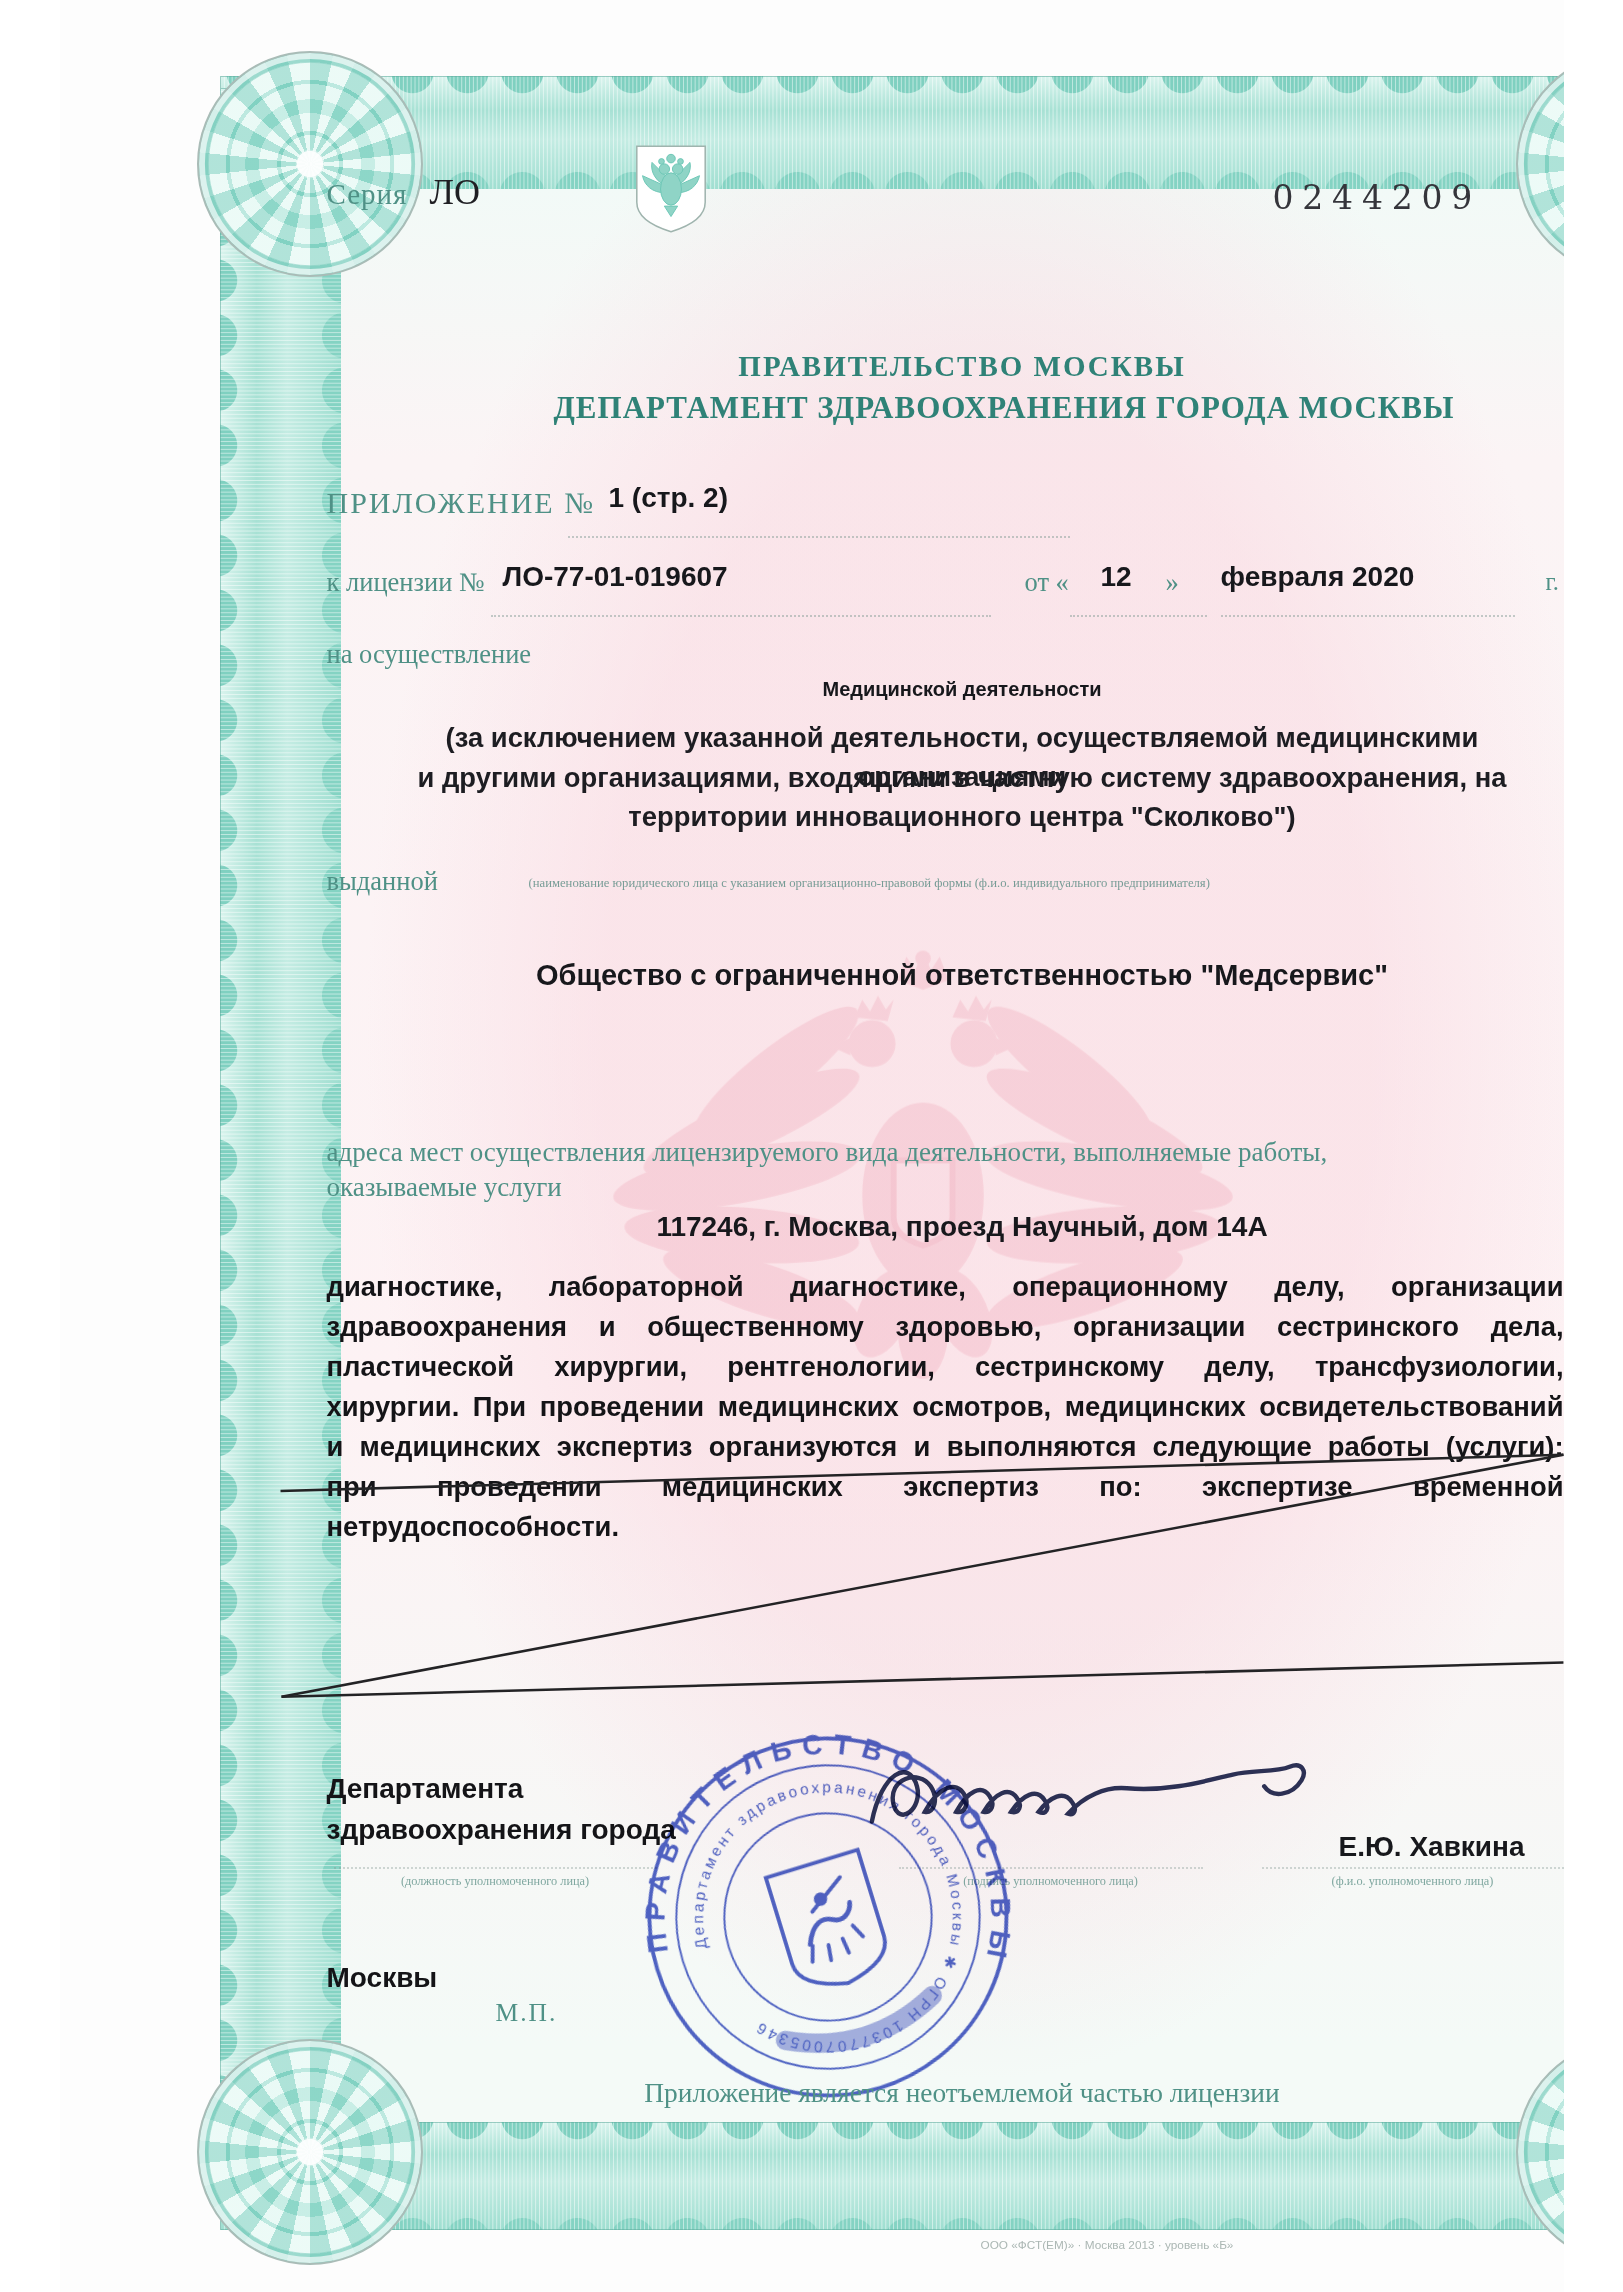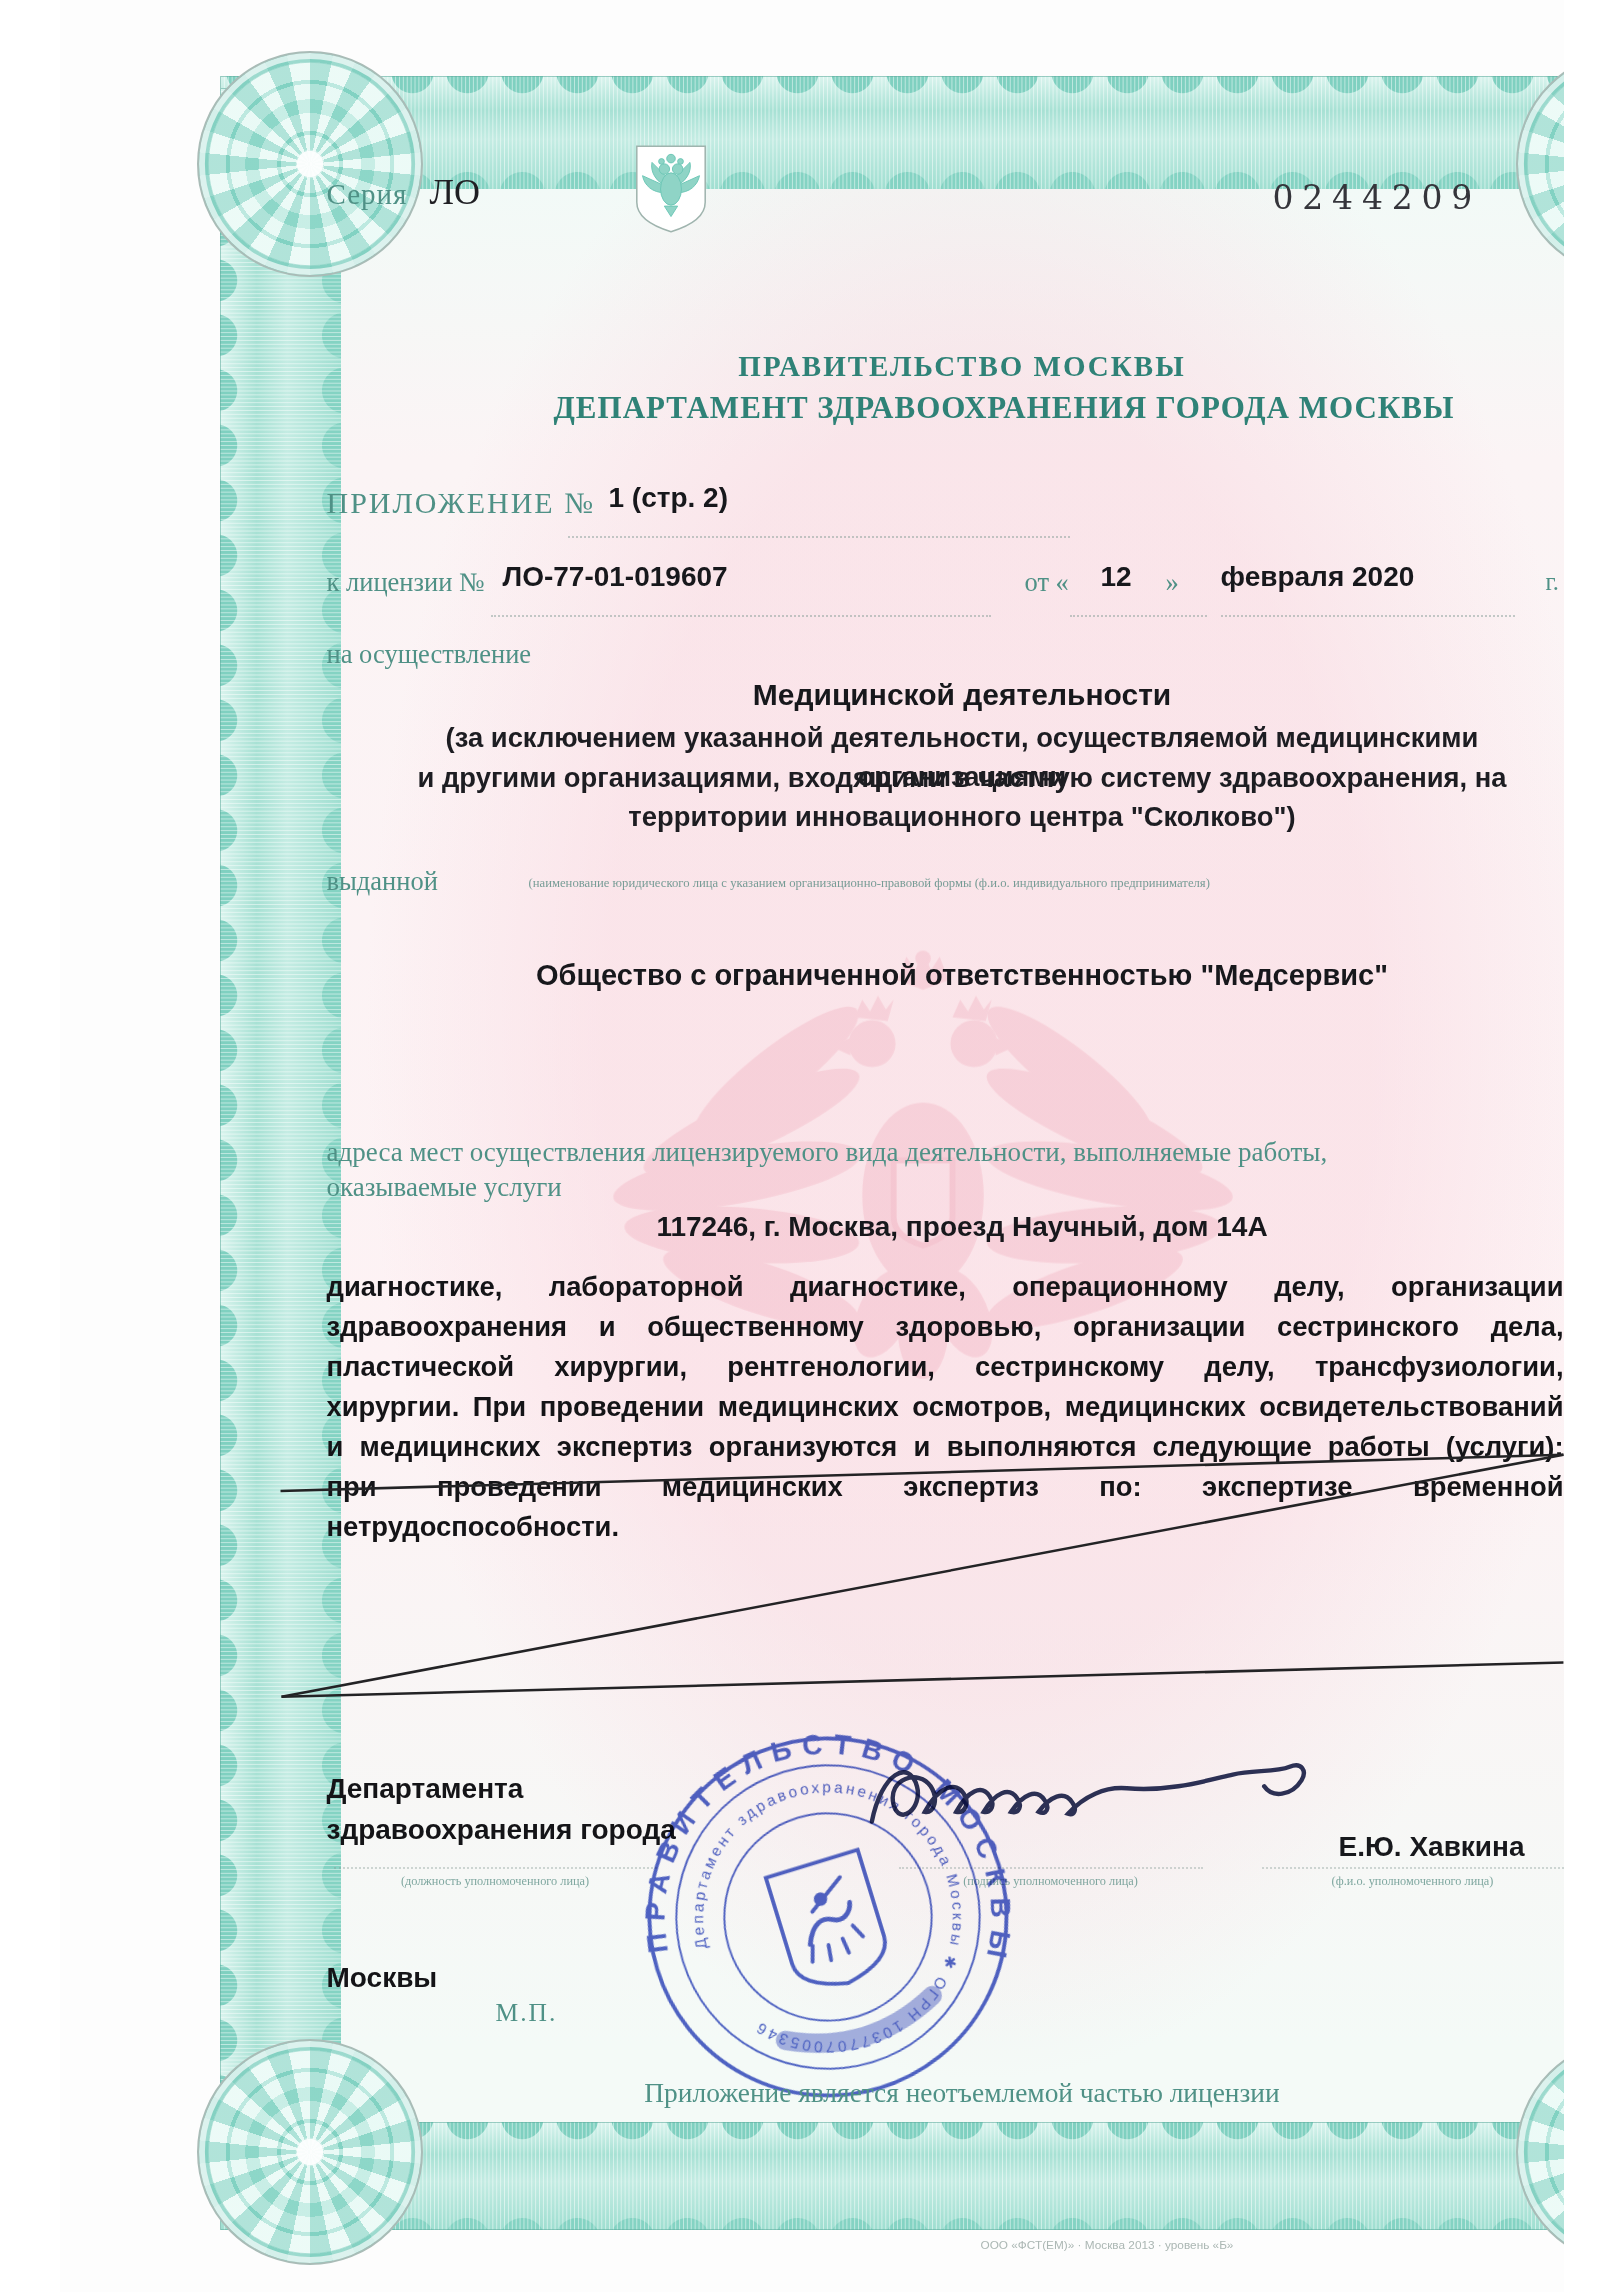--- a/index.html
+++ b/index.html
@@ -157,21 +157,21 @@
   <div class="abs lbl" style="left:965px;top:567px;font-size:26.5px;">от «</div>
   <div class="abs val" style="left:1041px;top:561px;font-size:28px;">12</div>
   <div class="abs lbl" style="left:1106px;top:567px;font-size:26.5px;">»</div>
   <div class="abs val" style="left:1161px;top:561px;font-size:28px;">февраля 2020</div>
   <div class="abs lbl" style="left:1486px;top:568px;font-size:24.5px;">г.</div>
   <div class="dotted" style="left:431px;top:614px;width:500px;"></div>
   <div class="dotted" style="left:1010px;top:614px;width:137px;"></div>
   <div class="dotted" style="left:1161px;top:614px;width:294px;"></div>
 
   <div class="abs lbl" style="left:267px;top:639px;font-size:26.5px;">на осуществление</div>
-  <div class="abs center-col val" style="top:678px;font-size:30px;">Медицинской деятельности</div>
+  <div class="abs center-col val" style="top:678px;font-size:20px;">Медицинской деятельности</div>
   <div class="abs center-col note" style="top:718px;">(за исключением указанной деятельности, осуществляемой медицинскими организациями</div>
   <div class="abs center-col note" style="top:758px;">и другими организациями, входящими в частную систему здравоохранения, на</div>
   <div class="abs center-col note" style="top:797px;">территории инновационного центра "Сколково")</div>
 
   <div class="abs lbl" style="left:267px;top:866px;font-size:26.5px;">выданной</div>
   <div class="abs center-col val" style="top:959px;font-size:29px;">Общество с ограниченной ответственностью "Медсервис"</div>
   <div class="abs tiny" style="left:469px;top:876px;width:1039px;">(наименование юридического лица с указанием организационно-правовой формы  (ф.и.о. индивидуального предпринимателя)</div>
 
   <div class="abs lbl" style="left:267px;top:1137px;font-size:27px;">адреса мест осуществления лицензируемого вида деятельности, выполняемые работы,</div>
   <div class="abs lbl" style="left:267px;top:1172px;font-size:27px;">оказываемые услуги</div>

